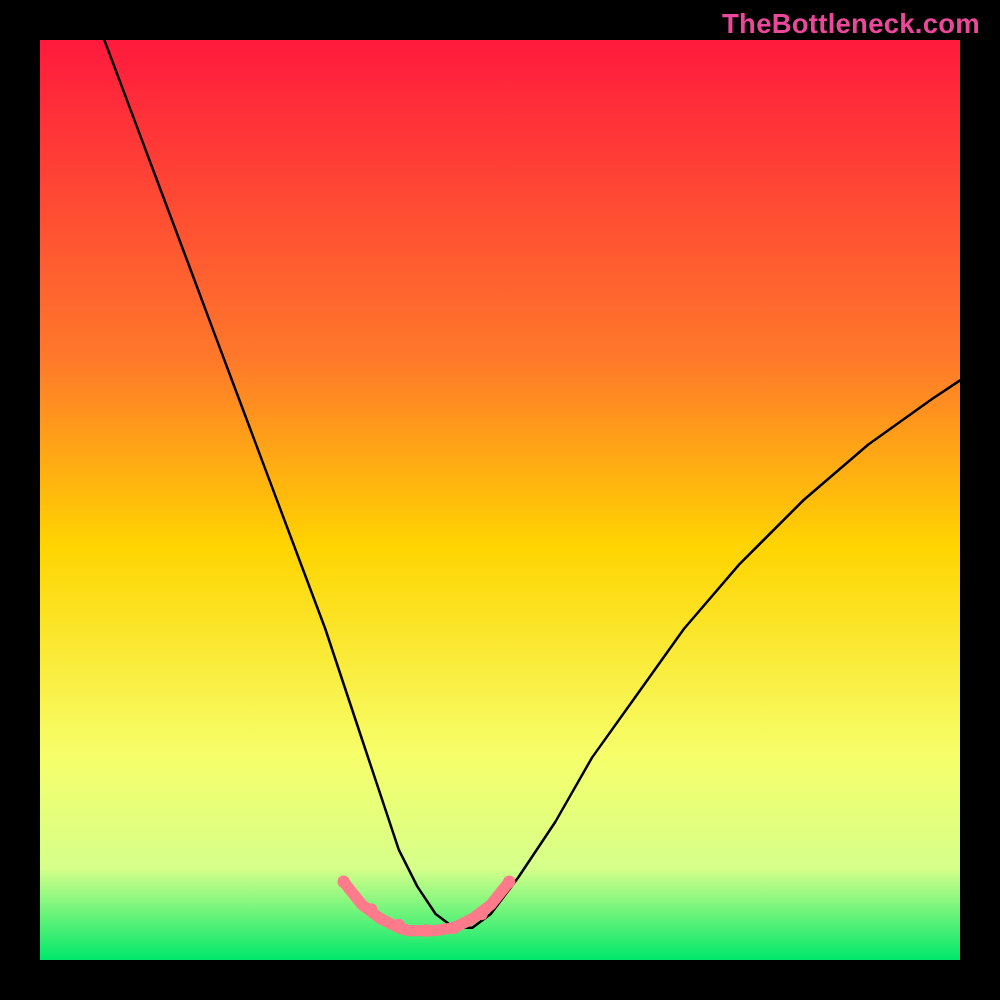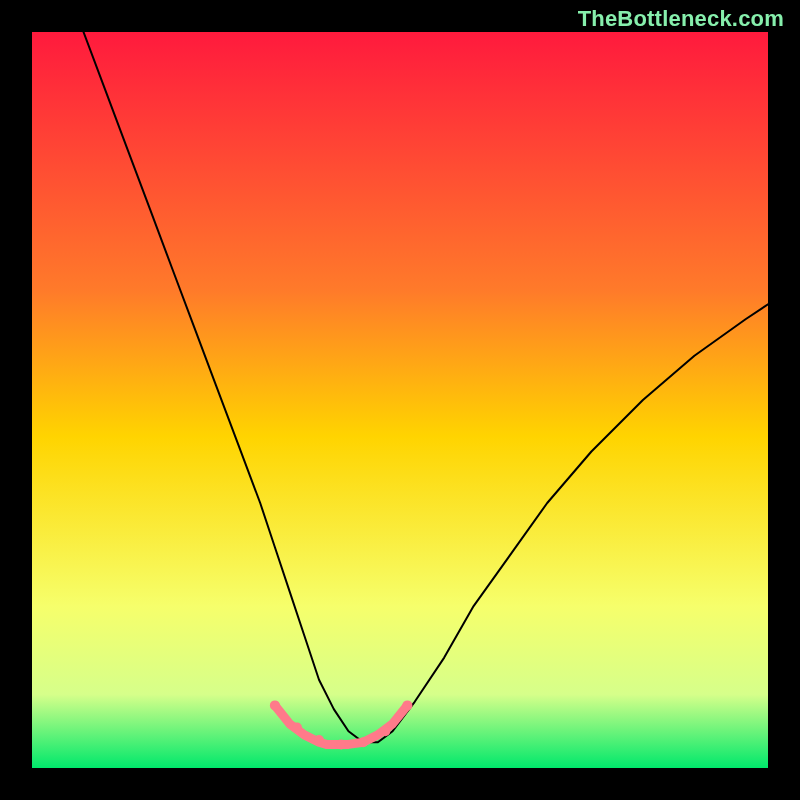--- a/index.html
+++ b/index.html
@@ -24,21 +24,21 @@
     left: 32px;
     top: 32px;
     width: 736px;
     height: 736px;
     
   }
   .watermark {
     position: absolute;
     top: 6px;
     right: 16px;
-    color: #86efac;
+    color: #ec4899;
     font-size: 22px;
     font-weight: 600;
     letter-spacing: 0.2px;
     user-select: none;
   }
 </style>
 </head>
 <body>
 
 <div class="frame">

